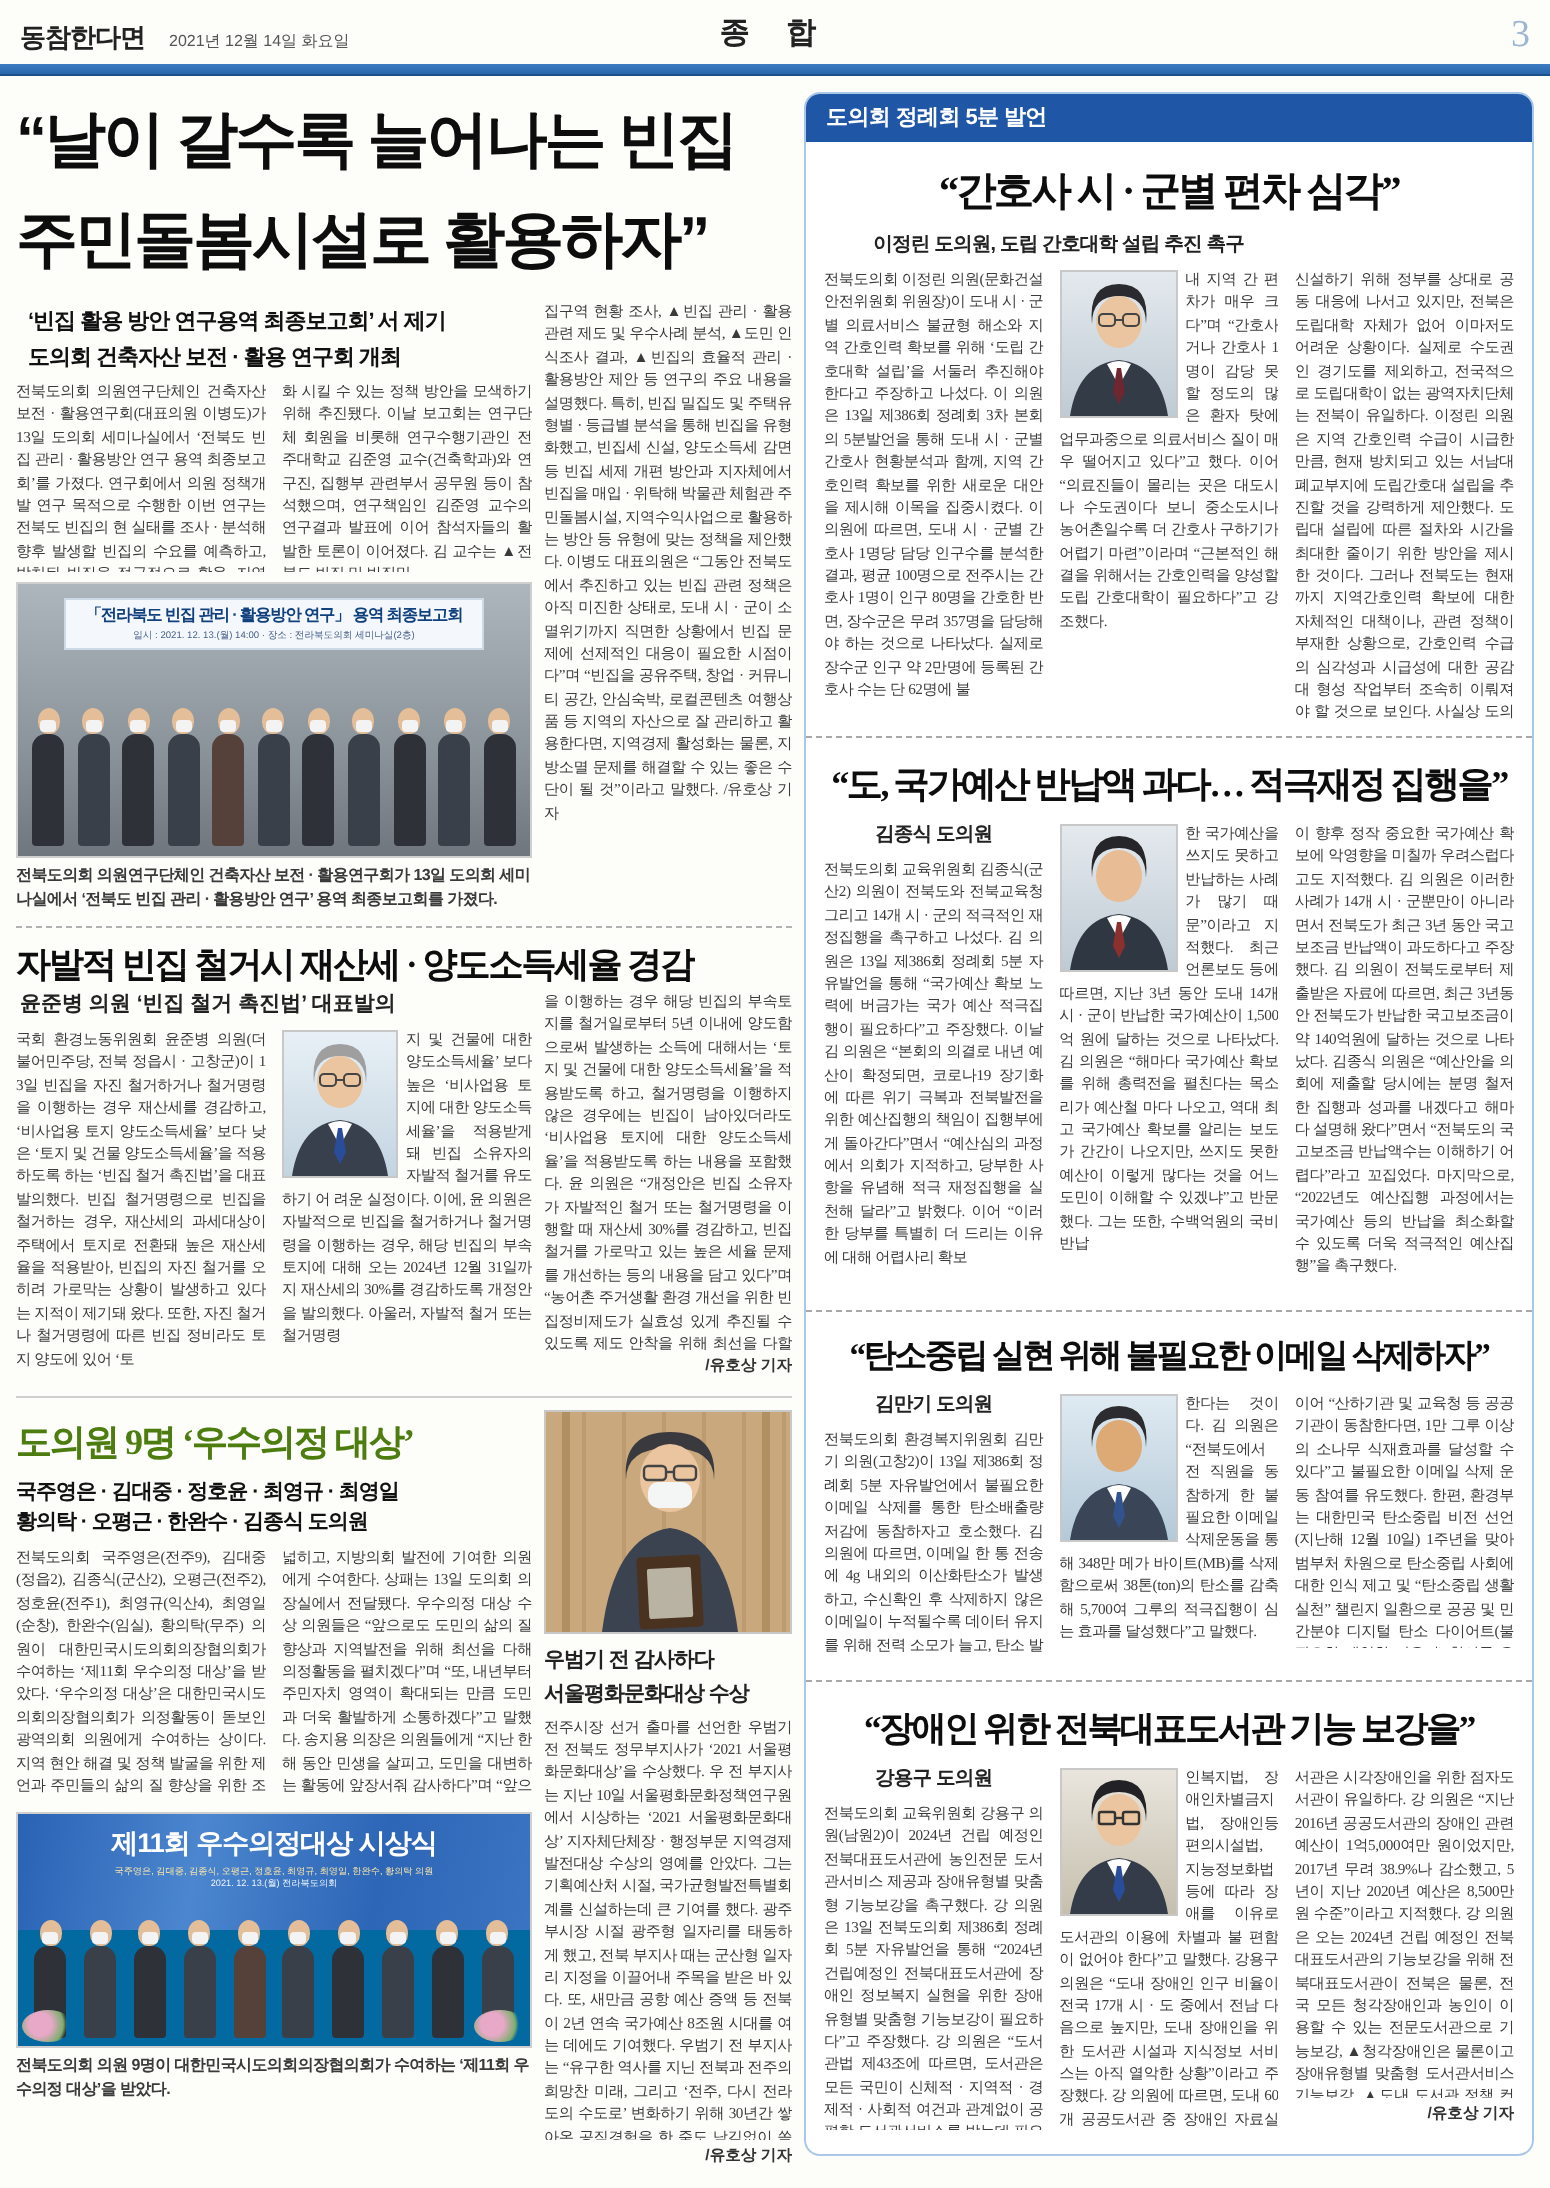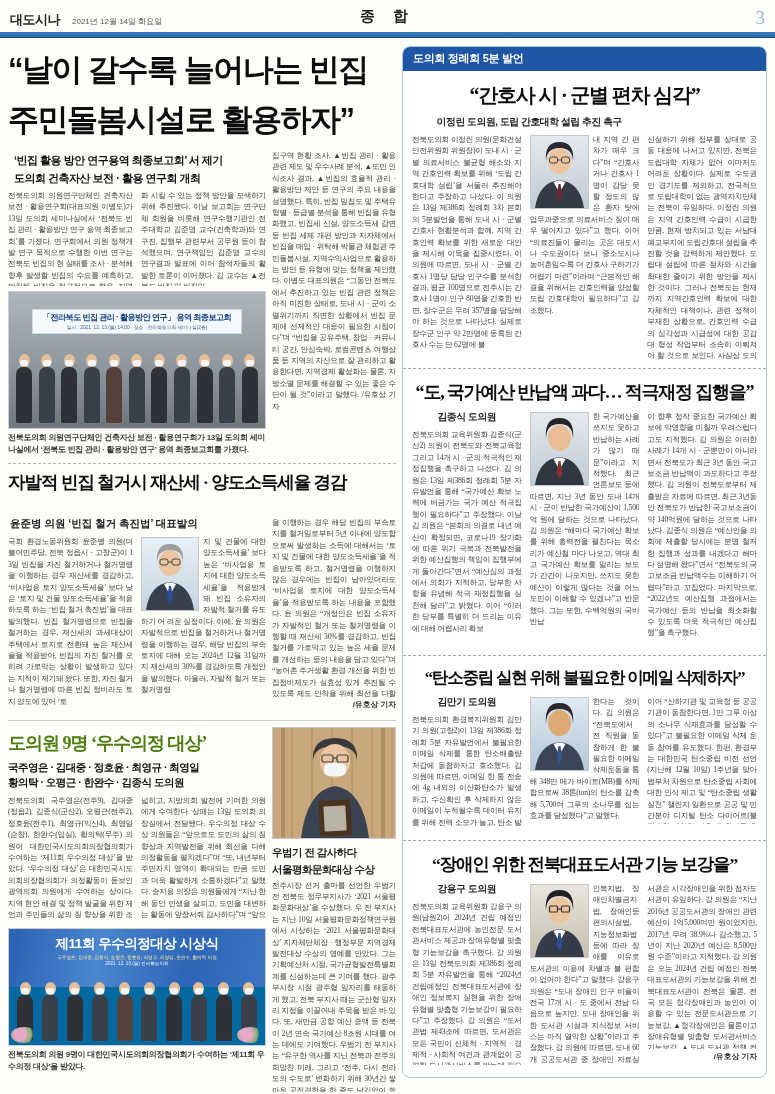--- a/index.html
+++ b/index.html
@@ -33,21 +33,21 @@
   .div-solid{border-top:1px solid #cfcfcf;margin:6px 0;}
   
   .rowA{display:flex;gap:6px;}
   .rowA .lpart{width:258px;flex:none;}
   .rowA .col3{width:124px;height:306px;}
   .colsA{display:flex;gap:8px;height:96px;margin-top:4px;}
   .colsA .bc{flex:1;}
   .subwrap .sub{display:block;margin:3px 0 2px 6px;}
   
   .hlB{font-family:"Liberation Serif",serif;font-weight:bold;font-size:17.5px;
-       letter-spacing:-1px;margin:6px 0 23px;white-space:nowrap;color:#0d0d0d;}
+       letter-spacing:-1px;margin:6px 0 1px;white-space:nowrap;color:#0d0d0d;}
   .rowB{display:flex;gap:6px;}
   .rowB .lpart{width:258px;flex:none;}
   .rowB .subB{font-weight:bold;font-size:10.5px;margin:0 0 5px 2px;}
   .colsB{display:flex;gap:8px;height:178px;}
   .colsB .bc{flex:1;}
   .rowB .col3{width:124px;height:192px;}
   
   .rowC{display:flex;gap:6px;margin-top:4px;}
   .rowC .lpart{width:258px;flex:none;}
   .rowC .rpart{width:124px;flex:none;}
@@ -67,21 +67,21 @@
   .r-art + .r-art{border-top:1px dashed #a8a8a8;}
   .r-hl{font-family:"Liberation Serif",serif;font-weight:bold;text-align:center;
         letter-spacing:-1.2px;color:#0d0d0d;margin:5px 0 7px;white-space:nowrap;}
   .r-sub{font-weight:bold;font-size:9.8px;text-align:center;letter-spacing:-0.4px;margin-bottom:5px;}
   .r-row{display:flex;gap:8px;}
   .r-col{flex:1;}
   .r-photo{float:left;width:57px;height:72px;margin:1px 4px 3px 0;}
   
   .photo{position:relative;overflow:hidden;background:#9aa3ab;border:1px solid #cfcfcf;}
   .photoA{height:136px;margin:5px 0 3px;background:linear-gradient(180deg,#aeb6bd,#8b939b 60%,#70767e);}
-  .pbanner{position:absolute;top:17px;left:9%;right:9%;background:#f4f8fc;
+  .pbanner{position:absolute;top:7px;left:9%;right:9%;background:#f4f8fc;
            border:1px solid #ccd9e6;text-align:center;padding:2px 2px 3px;}
   .pbanner .t{color:#10407e;font-weight:900;font-size:8.2px;letter-spacing:-0.6px;white-space:nowrap;}
   .pbanner .s{color:#47608a;font-size:4.8px;margin-top:1px;white-space:nowrap;}
   .crowd{position:absolute;bottom:5px;left:4px;right:4px;display:flex;
          justify-content:space-around;align-items:flex-end;}
   .crowd i{display:block;width:16px;height:56px;border-radius:7px 7px 2px 2px;
            background:#2e3138;position:relative;margin-top:16px;}
   .crowd i::before{content:"";position:absolute;top:-13px;left:2.5px;width:11px;height:13px;
            border-radius:50% 50% 46% 46%;background:#e4bd99;}
   .crowd i::after{content:"";position:absolute;top:-7px;left:4px;width:8px;height:6px;
@@ -101,21 +101,21 @@
           background:radial-gradient(circle at 35% 45%,#e8a8c8 0 30%,#7fae6e 60%,transparent 70%);}
   .photoC{height:110px;background:repeating-linear-gradient(90deg,#c9a87e 0 18px,#bd9a6f 18px 20px);}
   .photoB{background:linear-gradient(180deg,#e8f0f6,#c3d4e0);}
   .photoR{background:linear-gradient(180deg,#e4e9ee,#bfcbd4);}
   .pframe{border:1px solid #c8c8c8;}
 </style>
 </head>
 <body>
 
 <div class="mast">
-  <span class="paper">대도시나</span>
+  <span class="paper">동참한다면</span>
   <span class="date">2021년 12월 14일 화요일</span>
   <span class="section">종 합</span>
   <span class="pageno">3</span>
 </div>
 <div class="toprule"></div>
 
 <div class="content">
 
   <div class="left">
 
@@ -324,21 +324,21 @@
           <span class="photo photoR pframe r-photo" style="display:block;background:linear-gradient(180deg,#dfeaf2,#b4c9d8);">
             <svg viewBox="0 0 57 72" width="57" height="72">
               <path d="M15,26 Q13,5 28.5,5 Q44,5 42,26 Q42,11 28.5,11 Q15,11 15,26Z" fill="#2c2c30"></path>
               <ellipse cx="28.5" cy="25" rx="11.5" ry="13" fill="#dda974"></ellipse>
               <path d="M4,72 Q8,46 28.5,44 Q49,46 53,72Z" fill="#3a4558"></path>
               <path d="M22.5,46 L28.5,57 L34.5,46 Q28.5,43 22.5,46Z" fill="#fff"></path>
               <path d="M27.5,48 L29.5,48 L31.5,60 L28.5,66 L25.5,60Z" fill="#33538f"></path>
             </svg>
           </span>
           <span>한다는 것이다. 김 의원은 “전북도에서 전 직원을 동참하게 한 불필요한 이메일 삭제운동을 통해 348만 메가</span>
-          <span>바이트(MB)를 삭제함으로써 38톤(ton)의 탄소를 감축해 5,700여 그루의 소나무를 심는 효과를 달성했다”고 말했다.</span>
+          <span>바이트(MB)를 삭제함으로써 38톤(ton)의 탄소를 감축해 5,700여 그루의 적극집행이 심는 효과를 달성했다”고 말했다.</span>
         </div>
         <div class="r-col bc">이어 “산하기관 및 교육청 등 공공기관이 동참한다면, 1만 그루 이상의 소나무 식재효과를 달성할 수 있다”고 불필요한 이메일 삭제 운동 참여를 유도했다. 한편, 환경부는 대한민국 탄소중립 비전 선언(지난해 12월 10일) 1주년을 맞아 범부처 차원으로 탄소중립 사회에 대한 인식 제고 및 “탄소중립 생활 실천” 챌린지 일환으로 공공 및 민간분야 디지털 탄소 다이어트(불필요한 메일함 비우기) 참여를 유도하고 있다.</div>
       </div>
     </div>
 
     <div class="r-art" style="min-height:222px;">
       <div class="r-hl" style="font-size:17.5px;">“장애인 위한 전북대표도서관 기능 보강을”</div>
       <div class="r-row" style="height:180px;">
         <div class="r-col">
           <div class="r-sub">강용구 도의원</div>

